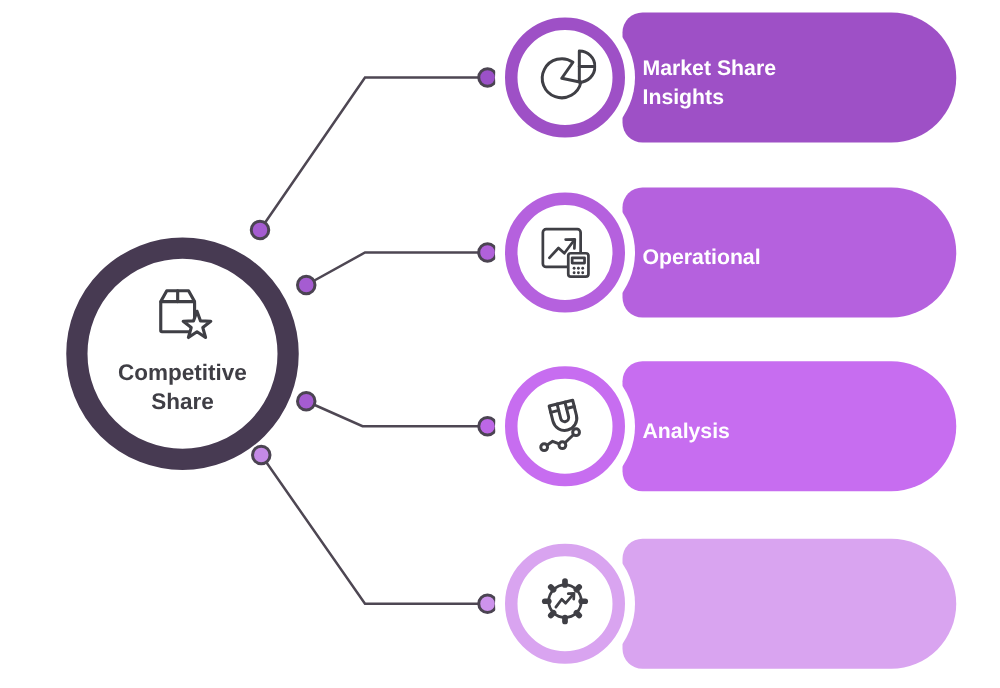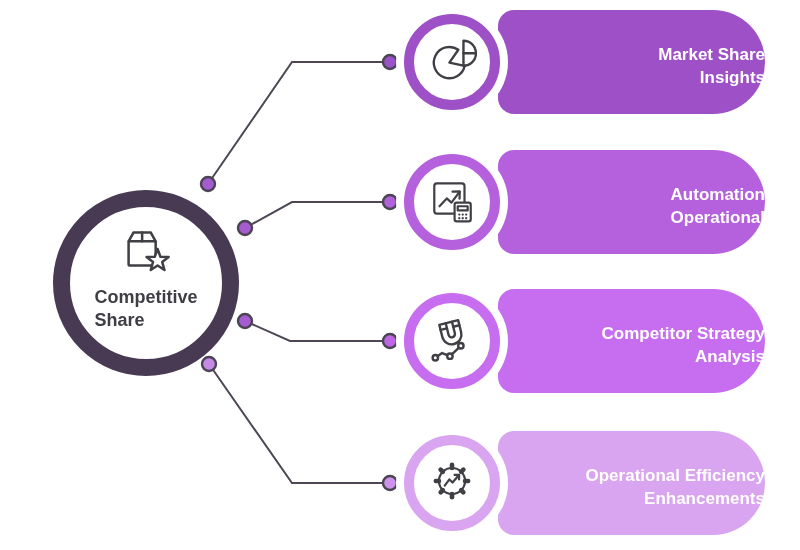--- a/index.html
+++ b/index.html
@@ -19,41 +19,41 @@
   
   .center-node {
     position: absolute; left: 53px; top: 190px;
     width: 186px; height: 186px; box-sizing: border-box;
     border: 17px solid var(--c-center-ring, #473a52);
     border-radius: 50%; background: #fff; z-index: 2;
     display: flex; flex-direction: column; align-items: center;
     padding-top: 13px;
   }
   .center-label {
-    margin-top: 4px; 
+    margin-top: 4px; text-align: center;
     font-size: 18px; font-weight: bold; line-height: 1.3;
     color: var(--c-center-text, #3f3e45);
   }
 
   
   .item { position: absolute; left: 404px; width: 361px; height: 104px; z-index: 1; }
   .item-1 { top: 10px; }
   .item-2 { top: 150px; }
   .item-3 { top: 289px; }
   .item-4 { top: 431px; }
 
   .pill {
     position: absolute; left: 94px; top: 0;
     width: 267px; height: 104px;
     background: var(--item-color, #a050c8);
     border-radius: 16px 52px 52px 16px;
   }
   .pill-label {
     position: absolute; left: 110px; top: 0; width: 251px; height: 112px;
-    display: flex; flex-direction: column; align-items: flex-end; justify-content: center;
+    display: flex; flex-direction: column; align-items: flex-start; justify-content: center;
     text-align: center; font-size: 17px; font-weight: bold; line-height: 1.38;
     color: var(--c-pill-text, #fff); z-index: 3;
   }
   .badge {
     position: absolute; left: 0; top: 4px;
     width: 96px; height: 96px; box-sizing: border-box;
     background: #fff; border: 10px solid var(--item-color, #a050c8);
     border-radius: 50%; box-shadow: 0 0 0 8px #fff; z-index: 2;
     display: flex; align-items: center; justify-content: center;
   }
@@ -112,21 +112,20 @@
           <path d="M35 5.5 A12 12 0 0 1 35 29.5 Z"></path>
           <line x1="35" y1="17.5" x2="46.7" y2="17.5"></line>
         </svg>
       </span>
     </div>
   </div>
 
   <div class="item item-2" style="--item-color: #b561de;">
     <div class="pill"></div>
     <div class="pill-label">
-      <span>Automation</span>
       <span>Operational</span>
     </div>
     <div class="badge">
       <span>
         <svg class="ico" width="50" height="50" viewBox="0 0 48 48" style="stroke-width:2.1">
           <rect x="7" y="8" width="29" height="29" rx="2.5"></rect>
           <polyline points="12,30 19,22.5 23.5,26.5 31,16.5"></polyline>
           <polyline points="24.5,16 31.5,15.8 31.2,22.8"></polyline>
           <rect class="ico-white" x="26.5" y="26.5" width="15.5" height="18" rx="2"></rect>
           <rect x="29.5" y="30" width="9.5" height="4"></rect>
@@ -137,21 +136,20 @@
           <circle class="ico-dotfill" cx="34.3" cy="41.5" r="1.1"></circle>
           <circle class="ico-dotfill" cx="37.6" cy="41.5" r="1.1"></circle>
         </svg>
       </span>
     </div>
   </div>
 
   <div class="item item-3" style="--item-color: #c76df0;">
     <div class="pill"></div>
     <div class="pill-label">
-      <span>Competitor Strategy</span>
       <span>Analysis</span>
     </div>
     <div class="badge">
       <span>
         <svg class="ico" width="50" height="50" viewBox="0 0 48 48">
           <g transform="rotate(-14 22.5 16)">
             <path d="M13.5 8 V20 A9.3 9.3 0 0 0 32.1 20 V8 Z" fill="none"></path>
             <path d="M19.8 8 V19.5 A3.1 3.1 0 0 0 26 19.5 V8"></path>
             <line x1="13.5" y1="13" x2="19.8" y2="13"></line>
             <line x1="26" y1="13" x2="32.1" y2="13"></line>
@@ -160,24 +158,20 @@
           <circle class="ico-white" cx="8" cy="42" r="2.6"></circle>
           <circle class="ico-white" cx="22" cy="40.5" r="2.6"></circle>
           <circle class="ico-white" cx="32.5" cy="30.5" r="2.6"></circle>
         </svg>
       </span>
     </div>
   </div>
 
   <div class="item item-4" style="--item-color: #d9a4f0;">
     <div class="pill"></div>
-    <div class="pill-label">
-      <span>Operational Efficiency</span>
-      <span>Enhancements</span>
-    </div>
     <div class="badge">
       <span>
         <svg class="ico" width="50" height="50" viewBox="0 0 48 48" style="stroke-width:2.1">
           <circle cx="24" cy="24" r="12.5"></circle>
           <g style="stroke-width:4.4">
             <line x1="36.5" y1="24" x2="39.5" y2="24"></line>
             <line x1="32.8" y1="32.8" x2="34.9" y2="34.9"></line>
             <line x1="24" y1="36.5" x2="24" y2="39.5"></line>
             <line x1="15.2" y1="32.8" x2="13.1" y2="34.9"></line>
             <line x1="11.5" y1="24" x2="8.5" y2="24"></line>

